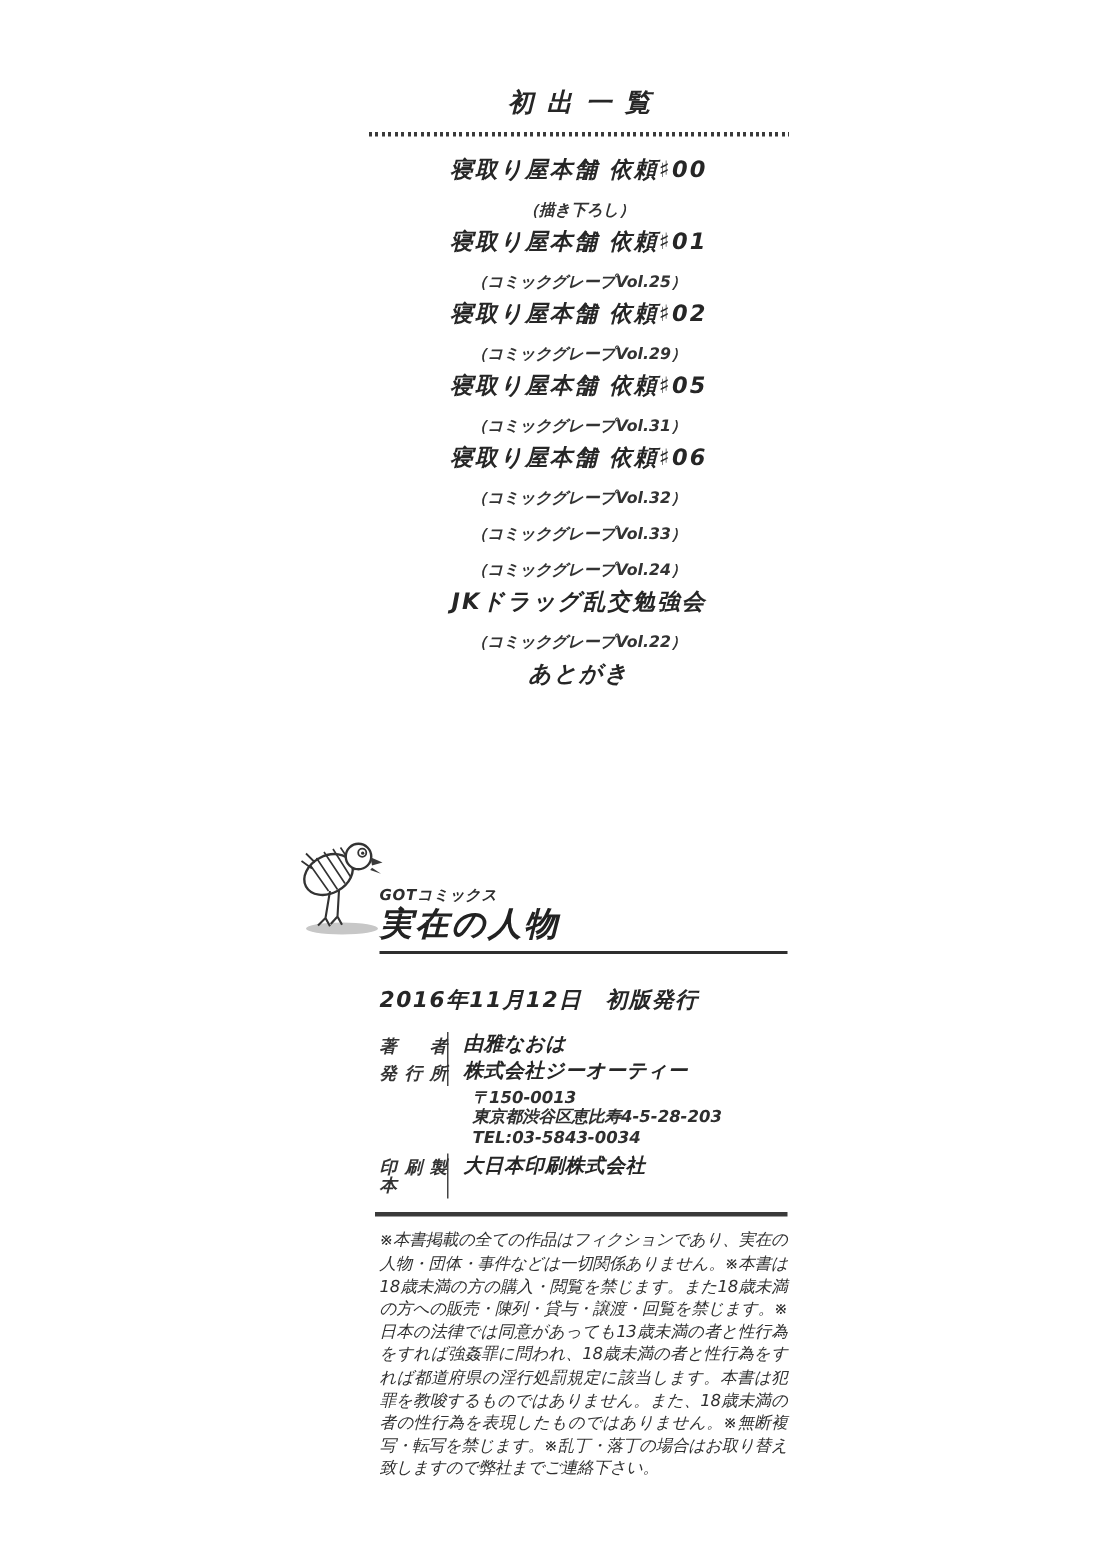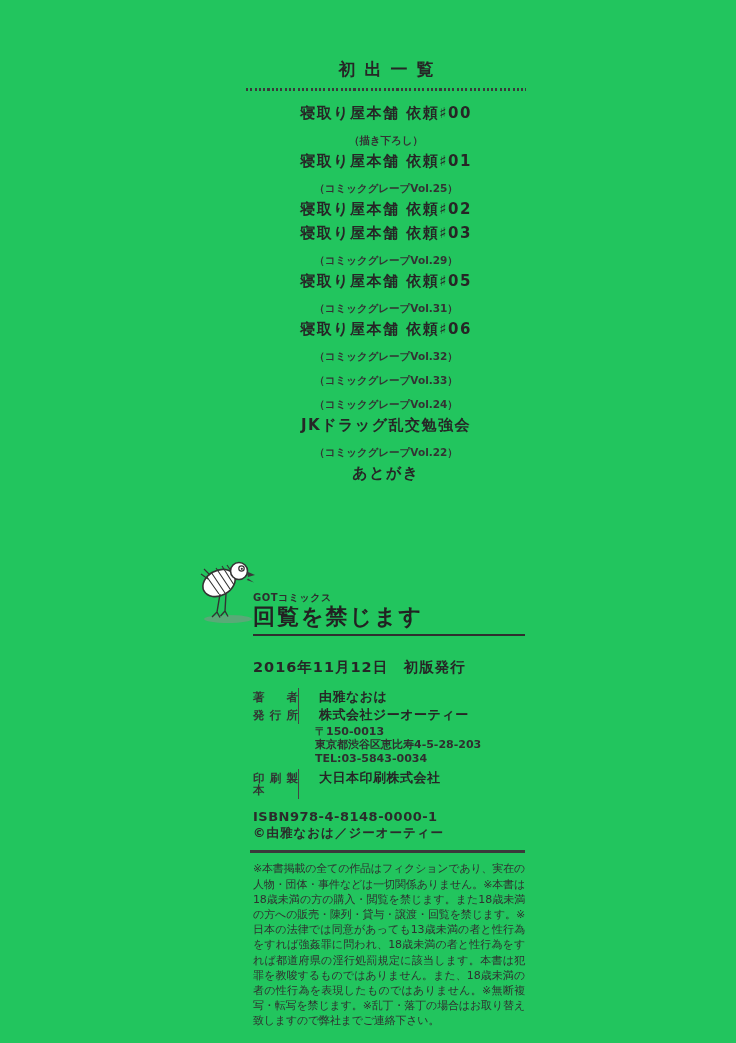--- a/index.html
+++ b/index.html
@@ -2,22 +2,23 @@
 <html><head>
 <meta charset="utf-8">
 <style>
   * { margin: 0; padding: 0; box-sizing: border-box; }
   html, body { background: #e8e8e8; }
   body { font-family: "DejaVu Sans", "Liberation Sans", sans-serif; color: #2b2b2b; }
   .page {
     position: relative;
     width: 736px; height: 1043px;
     margin: 0 auto;
-    background: #22c55e;
+    background: #ffffff;
     overflow: hidden;
+    font-style: italic;
   }
 
   
   .shutsu {
     position: absolute;
     left: 246px; top: 57px;
     width: 280px;
     text-align: center;
   }
   .shutsu-title {
@@ -79,21 +80,21 @@
   .print-date {
     margin-top: 22px;
     font-size: 14.5px;
     font-weight: bold;
     letter-spacing: 1px;
     color: #262626;
     line-height: 18px;
   }
 
   .credits { margin-top: 12px; }
-  .credit-row { display: flex; align-items: stretch; gap: 10px; }
+  .credit-row { display: flex; align-items: stretch; }
   .credit-label {
     width: 46px;
     flex: 0 0 46px;
     font-size: 11.5px;
     font-weight: bold;
     color: #333;
     text-align: justify;
     text-align-last: justify;
     padding: 3px 0;
     border-right: 1.5px solid #444;
@@ -159,21 +160,20 @@
           <div class="entry-source">（描き下ろし）</div>
         </div>
         <div class="entry">
           <div class="entry-title">寝取り屋本舗 依頼♯01</div>
           <div class="entry-source">（コミックグレープVol.25）</div>
         </div>
         <div class="entry">
           <div class="entry-title">寝取り屋本舗 依頼♯02</div>
         </div>
         <div class="entry">
-          <div class="entry-title">寝取り屋本舗 依頼♯03</div>
           <div class="entry-source">（コミックグレープVol.29）</div>
         </div>
         <div class="entry">
           <div class="entry-title">寝取り屋本舗 依頼♯05</div>
           <div class="entry-source">（コミックグレープVol.31）</div>
         </div>
         <div class="entry">
           <div class="entry-title">寝取り屋本舗 依頼♯06</div>
           <div class="entry-source">（コミックグレープVol.32）</div>
         </div>
@@ -203,21 +203,21 @@
       <circle cx="41" cy="15" r="8.5" fill="#ffffff" stroke="#333" stroke-width="1.6"></circle>
       <circle cx="43.5" cy="12.5" r="2.7" fill="#ffffff" stroke="#333" stroke-width="1.2"></circle>
       <circle cx="43.8" cy="12.8" r="1.1" fill="#333"></circle>
       <path d="M49,15.5 L57,19 L50,21 Z" fill="#3a3a3a"></path>
       <path d="M50,22.5 L56,26.5 L48.8,24 Z" fill="#3a3a3a"></path>
       <path d="M22,38 L19,56 M19,56 L14,61 M19,56 L22,61.5 M28,37.5 L27,55 M27,55 L22.5,60 M27,55 L30,60.5" stroke="#333" stroke-width="1.4" fill="none"></path>
     </svg>
 
     <div class="colophon-text">
       <div class="imprint-label">GOTコミックス</div>
-      <div class="book-title">回覧を禁じます</div>
+      <div class="book-title">実在の人物</div>
       <div class="title-rule"></div>
       <div class="print-date">2016年11月12日　初版発行</div>
 
       <div class="credits" id="credits">
           <div class="credit-row">
             <div class="credit-label">著者</div>
             <div class="credit-value">由雅なおは</div>
           </div>
           <div class="credit-row">
             <div class="credit-label">発行所</div>
@@ -227,24 +227,20 @@
             <div class="">〒150-0013</div>
             <div class="">東京都渋谷区恵比寿4-5-28-203</div>
             <div class="">TEL:03-5843-0034</div>
           </div>
           <div class="credit-row">
             <div class="credit-label">印刷製本</div>
             <div class="credit-value">大日本印刷株式会社</div>
           </div>
         </div>
 
-      <div class="isbn-block">
-        <div class="isbn-line">ISBN978-4-8148-0000-1</div>
-        <div class="copyright-line">©由雅なおは／ジーオーティー</div>
-      </div>
 
       <div class="thick-rule"></div>
 
       <p class="disclaimer">※本書掲載の全ての作品はフィクションであり、実在の人物・団体・事件などは一切関係ありません。※本書は18歳未満の方の購入・閲覧を禁じます。また18歳未満の方への販売・陳列・貸与・譲渡・回覧を禁じます。※日本の法律では同意があっても13歳未満の者と性行為をすれば強姦罪に問われ、18歳未満の者と性行為をすれば都道府県の淫行処罰規定に該当します。本書は犯罪を教唆するものではありません。また、18歳未満の者の性行為を表現したものではありません。※無断複写・転写を禁じます。※乱丁・落丁の場合はお取り替え致しますので弊社までご連絡下さい。</p>
 
     </div>
   </section>
 </div>
 
 </body></html>

